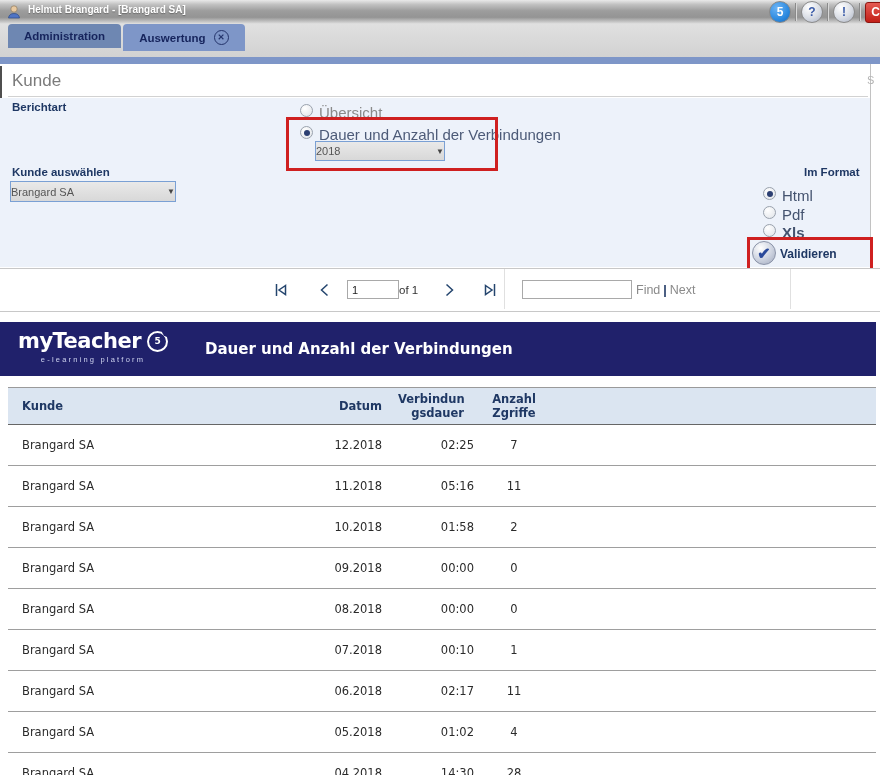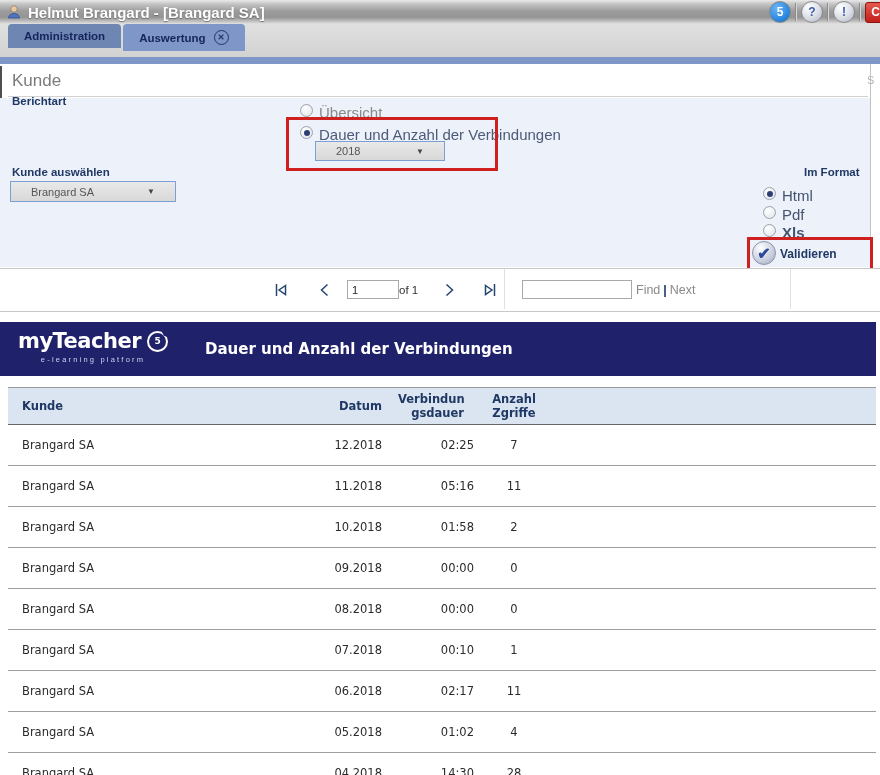--- a/index.html
+++ b/index.html
@@ -6,21 +6,21 @@
   body{width:880px;height:775px;overflow:hidden;background:#ffffff;
        font-family:"Liberation Sans",sans-serif;}
   .screen{position:relative;width:880px;height:775px;overflow:hidden;background:#fff;}
 
   
   .titlebar{position:absolute;left:0;top:0;width:880px;height:24px;
     background:linear-gradient(#e9e9e9 0%,#c2c2c2 18%,#9d9d9d 45%,#949494 72%,#c9c9c9 92%,#e2e2e2 100%);
     border-bottom:1px solid #7e7e7e;display:flex;align-items:center;}
   .user-ico{position:absolute;left:6px;top:4px;width:16px;height:16px;}
   .win-title{position:absolute;left:28px;top:4px;color:#ffffff;font-weight:bold;
-    font-size:15px;text-shadow:0 1px 1px rgba(90,90,90,.7);white-space:nowrap;}
+    font-size:10px;text-shadow:0 1px 1px rgba(90,90,90,.7);white-space:nowrap;}
   .tb-icons{position:absolute;right:-6px;top:1px;display:flex;align-items:center;gap:4px;}
   .tb-sep{width:1px;height:18px;background:#8a8a8a;border-right:1px solid #d8d8d8;}
   .badge5{width:20px;height:20px;border-radius:50%;background:radial-gradient(circle at 35% 30%,#6cb4f5,#2d8ae0 60%,#1668b8);
     color:#fff;font-weight:bold;font-size:12px;display:flex;align-items:center;justify-content:center;
     border:1px solid #8a8a8a;}
   .glossy{width:20px;height:20px;border-radius:50%;
     background:radial-gradient(circle at 35% 28%,#ffffff,#d8dce4 55%,#aab2c2);
     color:#3a5ba8;font-weight:bold;font-size:12px;display:flex;align-items:center;justify-content:center;
     border:1px solid #8a8a8a;}
   .logout{width:19px;height:19px;border-radius:3px;background:linear-gradient(#e45a52,#c21f17);
@@ -48,21 +48,21 @@
   .h-underline{position:absolute;left:8px;top:96px;width:860px;height:1px;background:#d2d2d2;}
 
   
   .panel{position:absolute;left:0;top:98px;width:870px;height:169px;background:#edf2fa;}
   .flabel{position:absolute;font-size:11.5px;font-weight:bold;color:#1f3864;white-space:nowrap;}
   .radio{position:absolute;width:11px;height:11px;border-radius:50%;border:1px solid #9aa2ad;
     background:radial-gradient(circle at 35% 30%,#ffffff,#dfe3e8);}
   .radio.sel::after{content:"";position:absolute;left:2.5px;top:2.5px;width:6px;height:6px;border-radius:50%;background:#2c3f72;}
   .rlabel{position:absolute;font-size:15px;white-space:nowrap;}
   .dropdown{position:absolute;background:linear-gradient(#e9e9e9,#d8d8d8);border:1px solid #7aa0d4;
-    font-size:11px;color:#555;display:flex;align-items:center;padding:0 20px;box-sizing:border-box;cursor:pointer;}
+    font-size:11px;color:#555;display:flex;align-items:center;padding:0 0;box-sizing:border-box;cursor:pointer;}
   .dropdown .arr{margin-left:auto;font-size:8px;color:#444;}
   .redbox{position:absolute;border:3px solid #cf2020;}
   .valid-ico{position:absolute;width:22px;height:22px;border-radius:50%;
     background:radial-gradient(circle at 35% 28%,#ffffff,#ccd2df 55%,#9fa8bd);
     border:1px solid #8a93a8;display:flex;align-items:center;justify-content:center;
     color:#2b4a9b;font-size:16px;font-weight:bold;}
   .valid-lbl{position:absolute;font-size:12px;font-weight:bold;color:#1f3864;}
 
   
   .toolbar{position:absolute;left:0;top:268px;width:880px;height:42px;background:#fff;
@@ -138,21 +138,21 @@
 
   <div class="vline-left"></div>
   <div class="vline-right"></div>
   <div class="s-frag">S</div>
 
   <div class="page-h">Kunde</div>
   <div class="h-underline"></div>
 
   <div class="panel"></div>
 
-  <div class="flabel" style="left:12px;top:95px;">Berichtart</div>
+  <div class="flabel" style="left:12px;top:101px;">Berichtart</div>
 
   <span class="radio" style="left:300px;top:104px;"></span>
   <span class="rlabel" style="left:319px;top:104px;color:#8a8a8a;">Übersicht</span>
 
   <span class="radio sel" style="left:300px;top:126px;"></span>
   <span class="rlabel" style="left:319px;top:126px;color:#4d5b78;">Dauer und Anzahl der Verbindungen</span>
 
   <div class="dropdown" style="left:315px;top:141px;width:130px;height:20px;">
     <span>2018</span>
     <span class="arr">▼</span>

